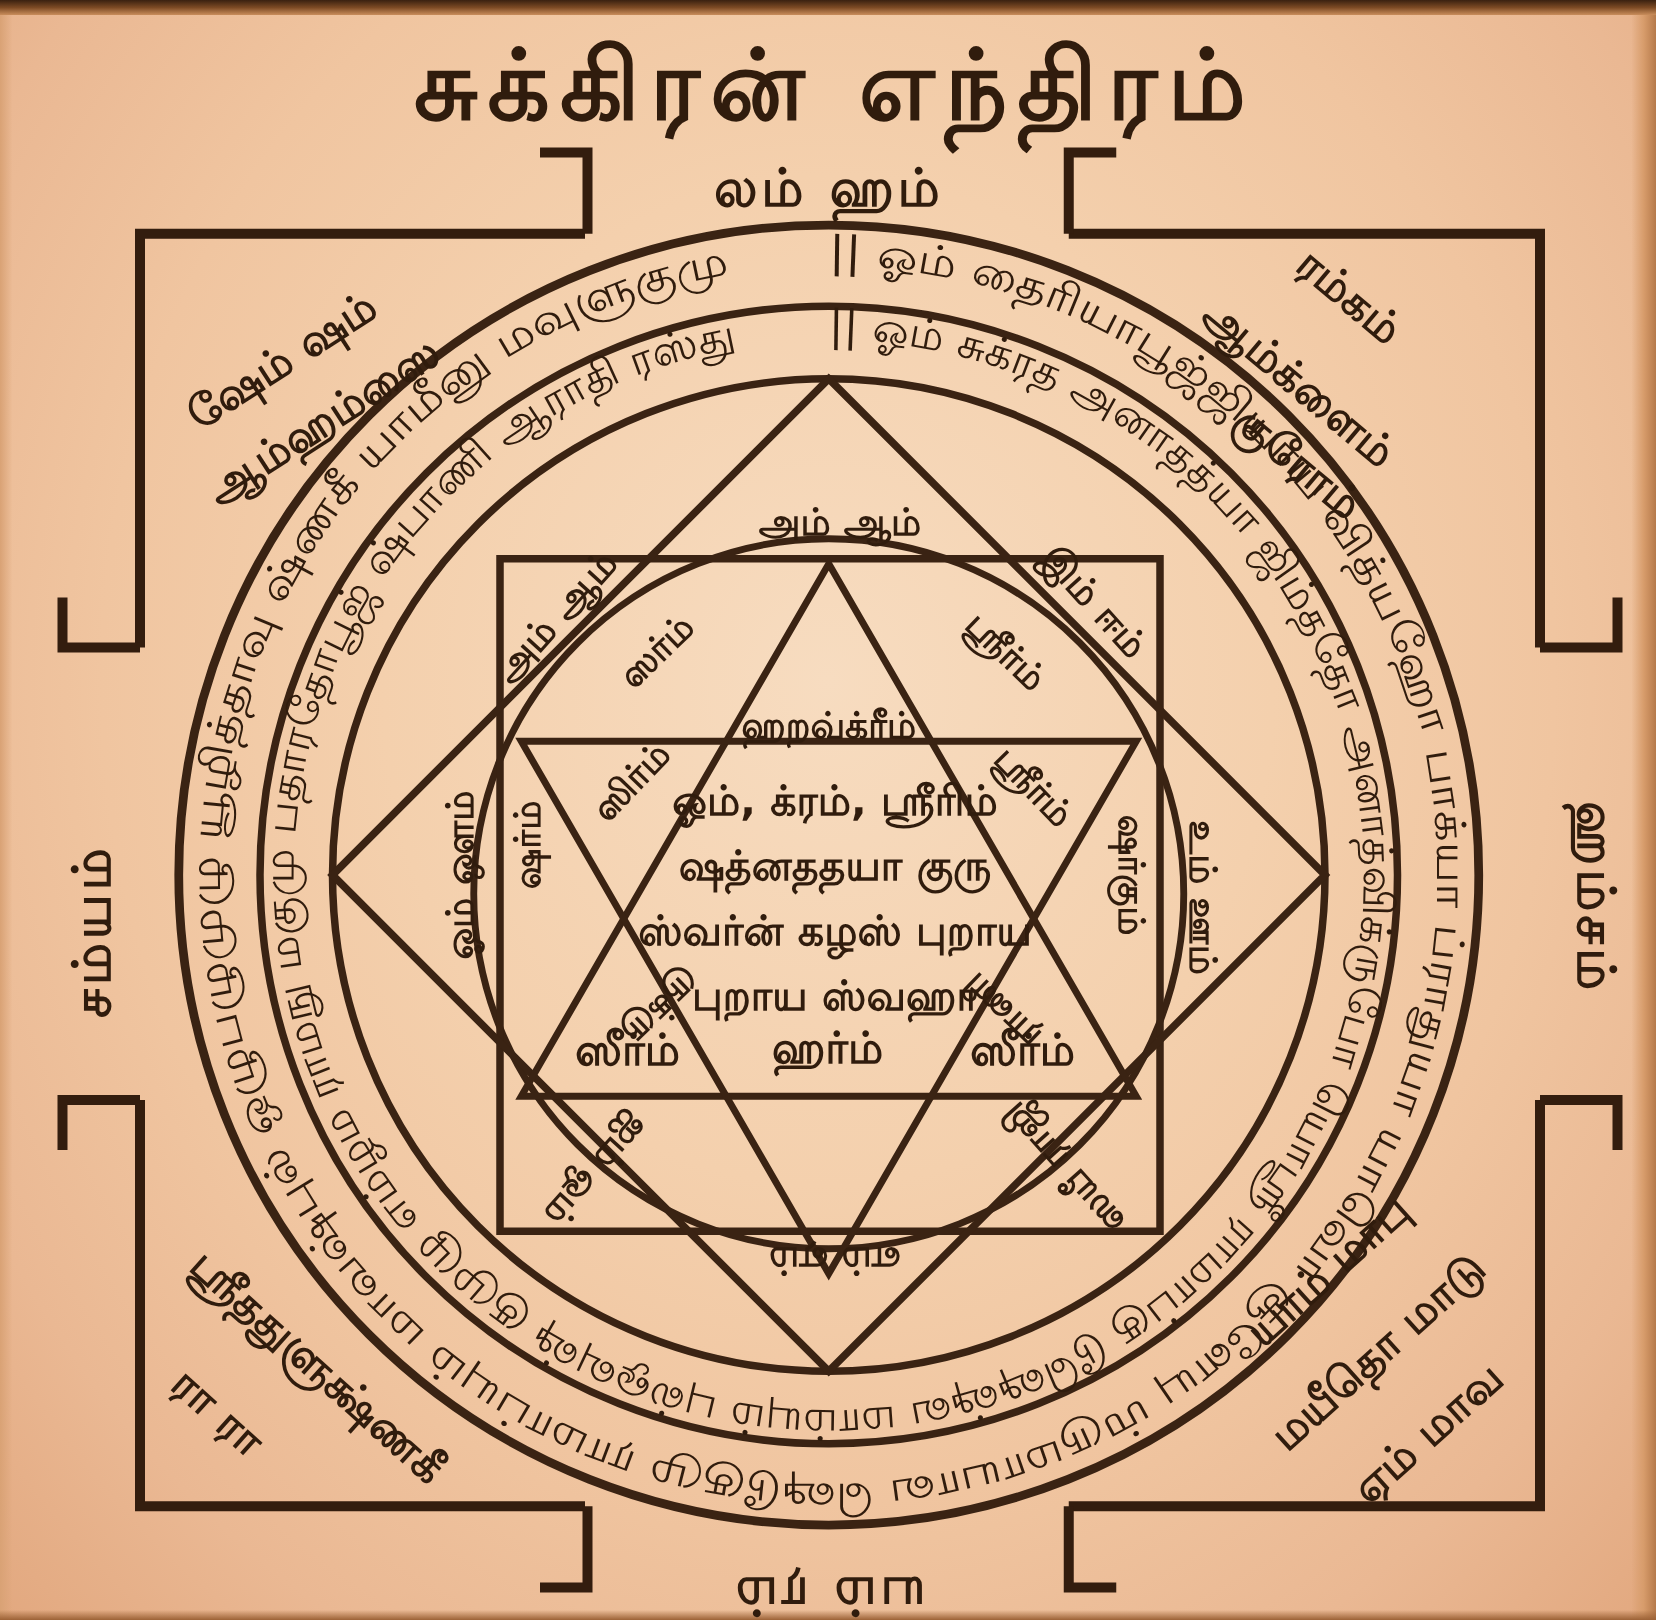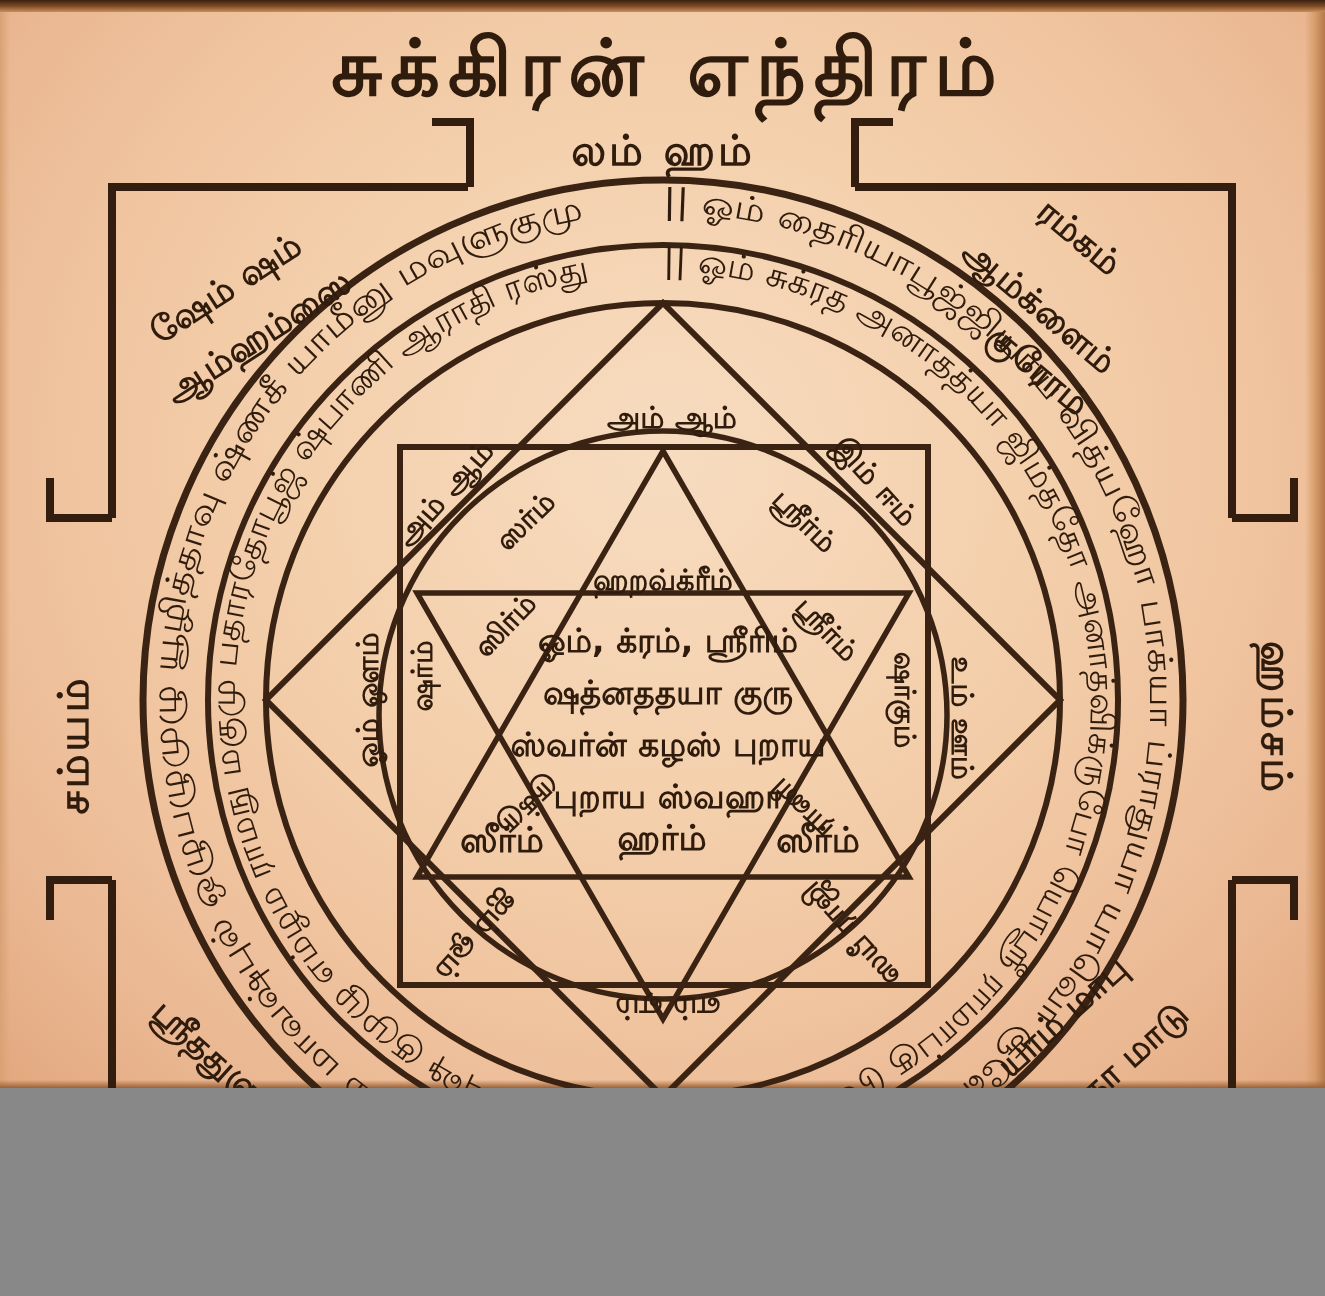--- a/index.html
+++ b/index.html
@@ -1,18 +1,18 @@
 <!DOCTYPE html>
 <html><head>
 <meta charset="utf-8">
 <style>
   html,body{margin:0;padding:0;background:#888;}
   .plate{
     position:relative;
-    width:1325px;height:1088px;
+    width:1325px;height:1296px;
     overflow:hidden;
     background:
       radial-gradient(ellipse at 50% 42%, #f7dcc0 0%, #f4d0ad 38%, #f0c5a0 62%, #eab893 82%, #e2a87f 100%);
     font-family:"DejaVu Sans","Liberation Sans",sans-serif;
   }
   
   .edge-top{position:absolute;left:0;top:0;width:100%;height:12px;
     background:linear-gradient(#3a2110,#7c4a24,#c98d5b);}
   .edge-right{position:absolute;right:0;top:0;width:20px;height:100%;
     background:linear-gradient(270deg,#b5794a,#d79c6b,rgba(215,156,107,0));}

